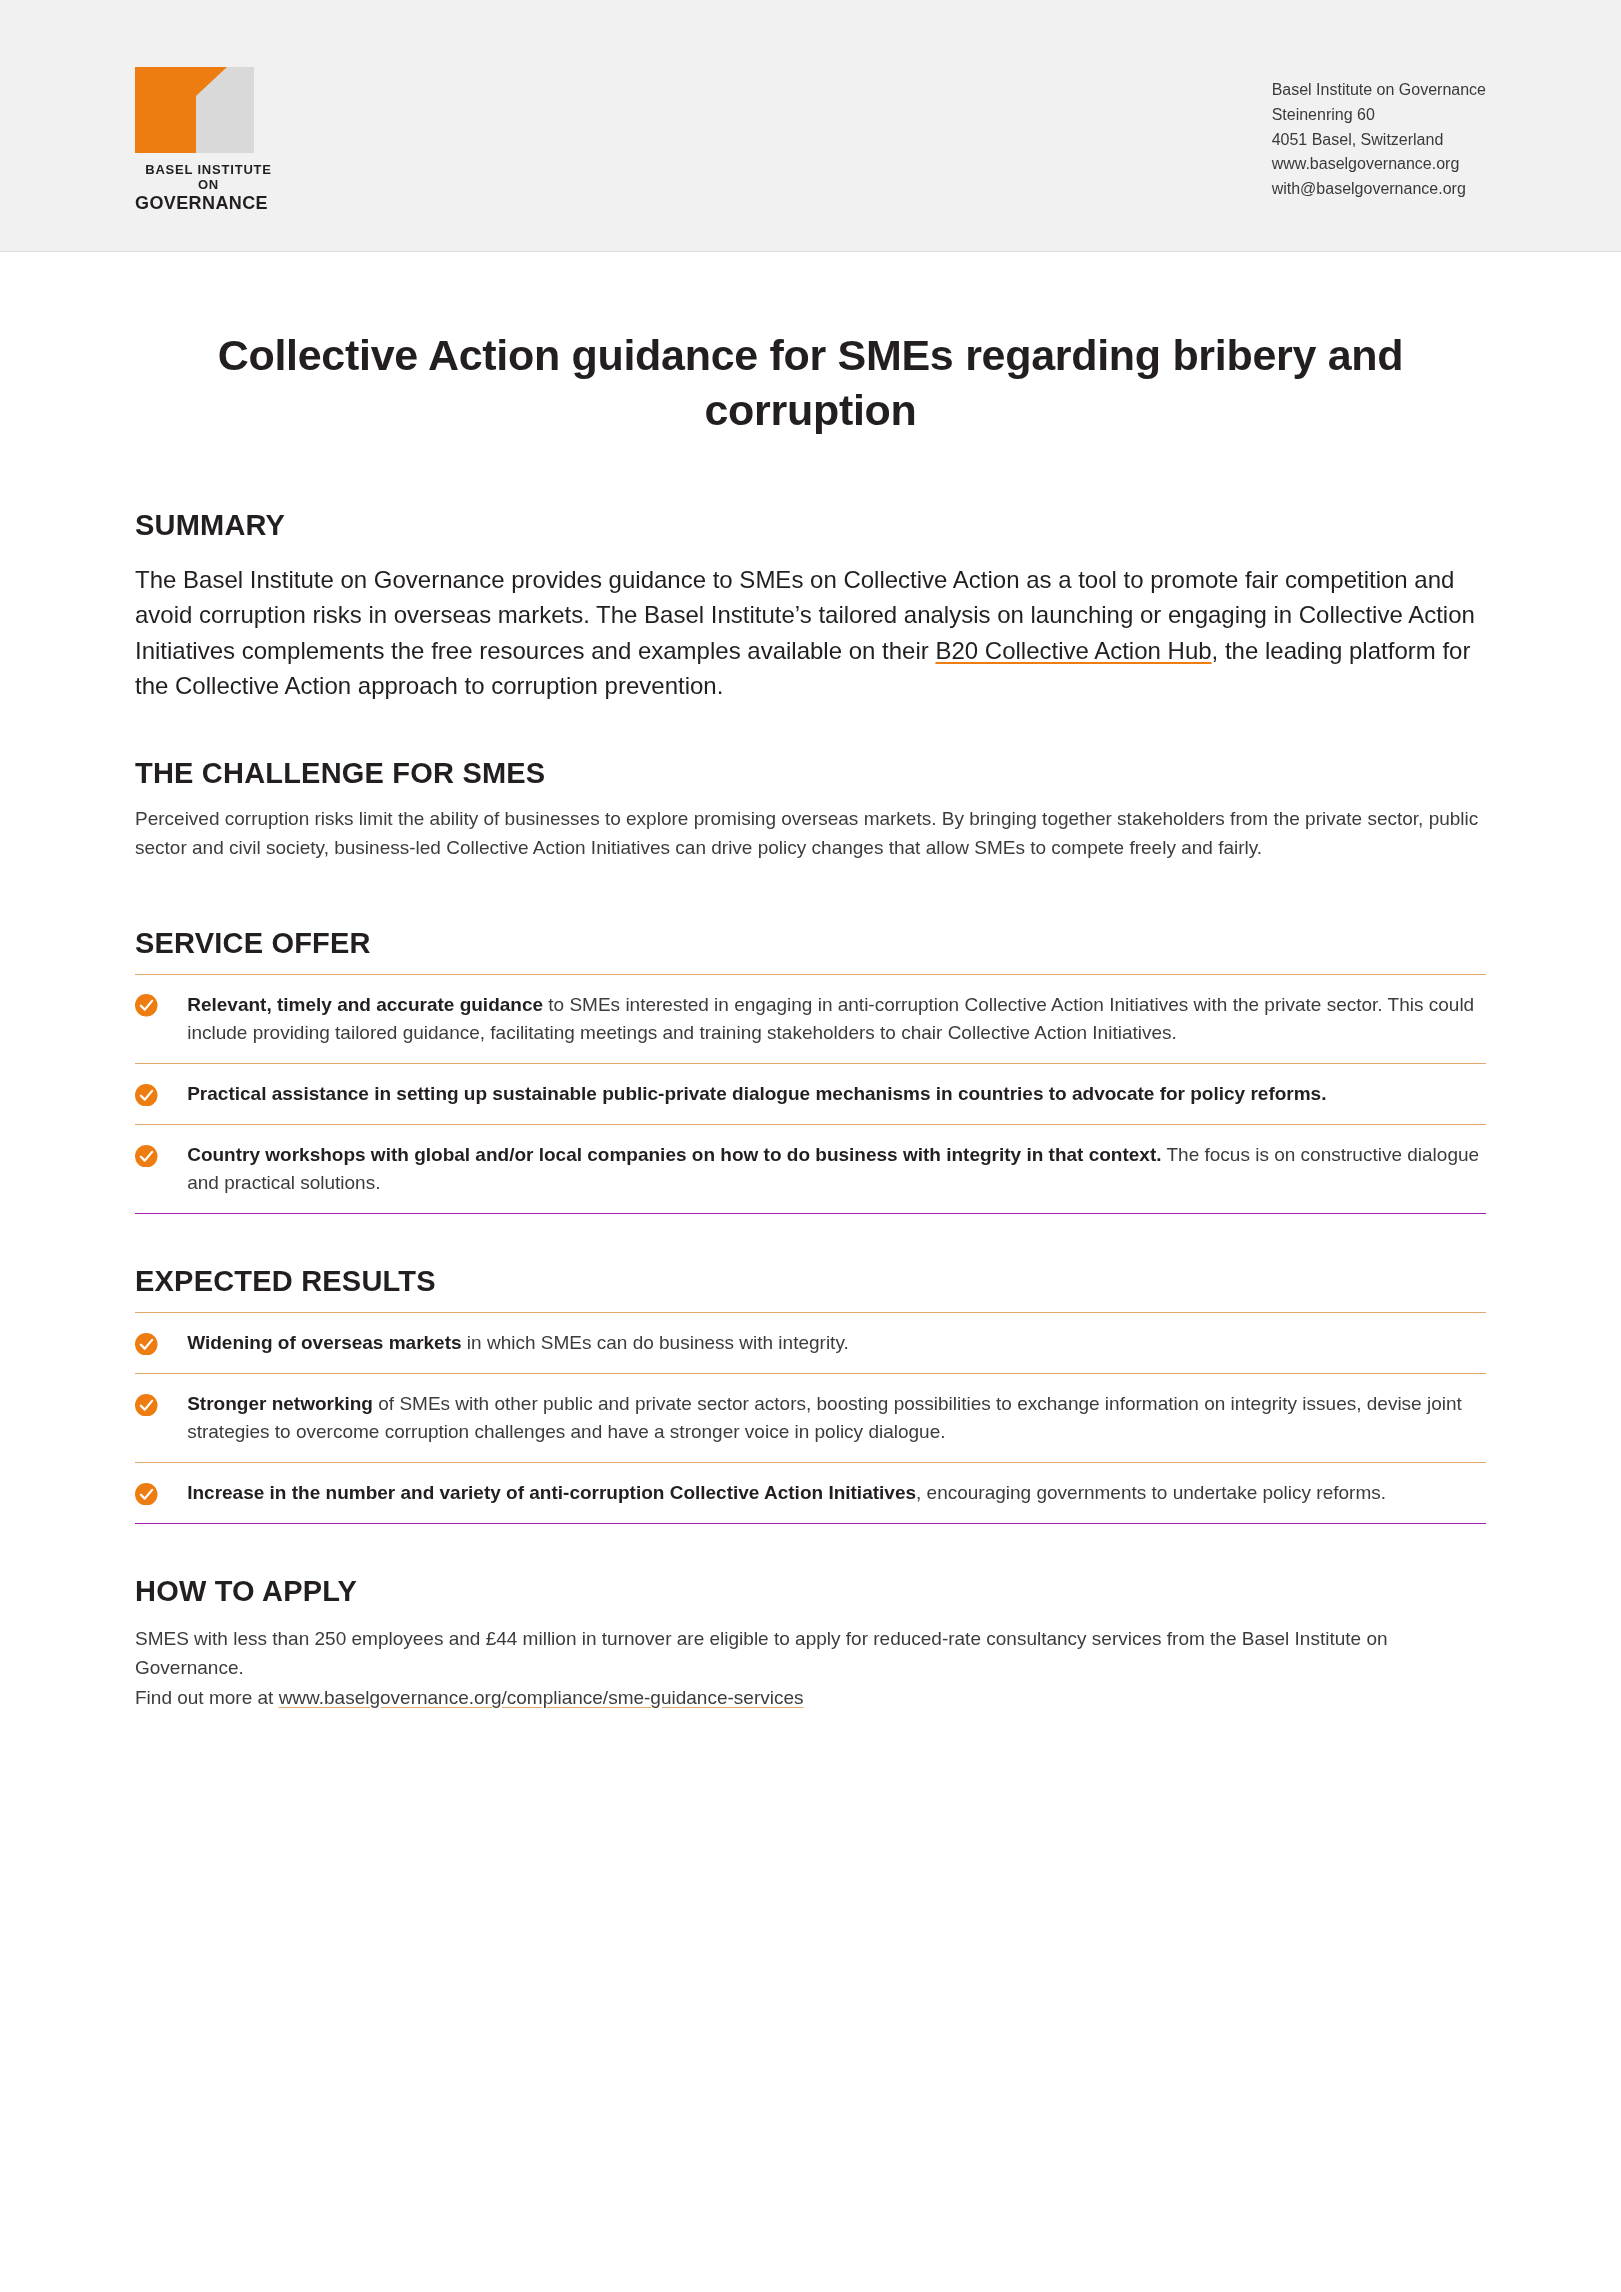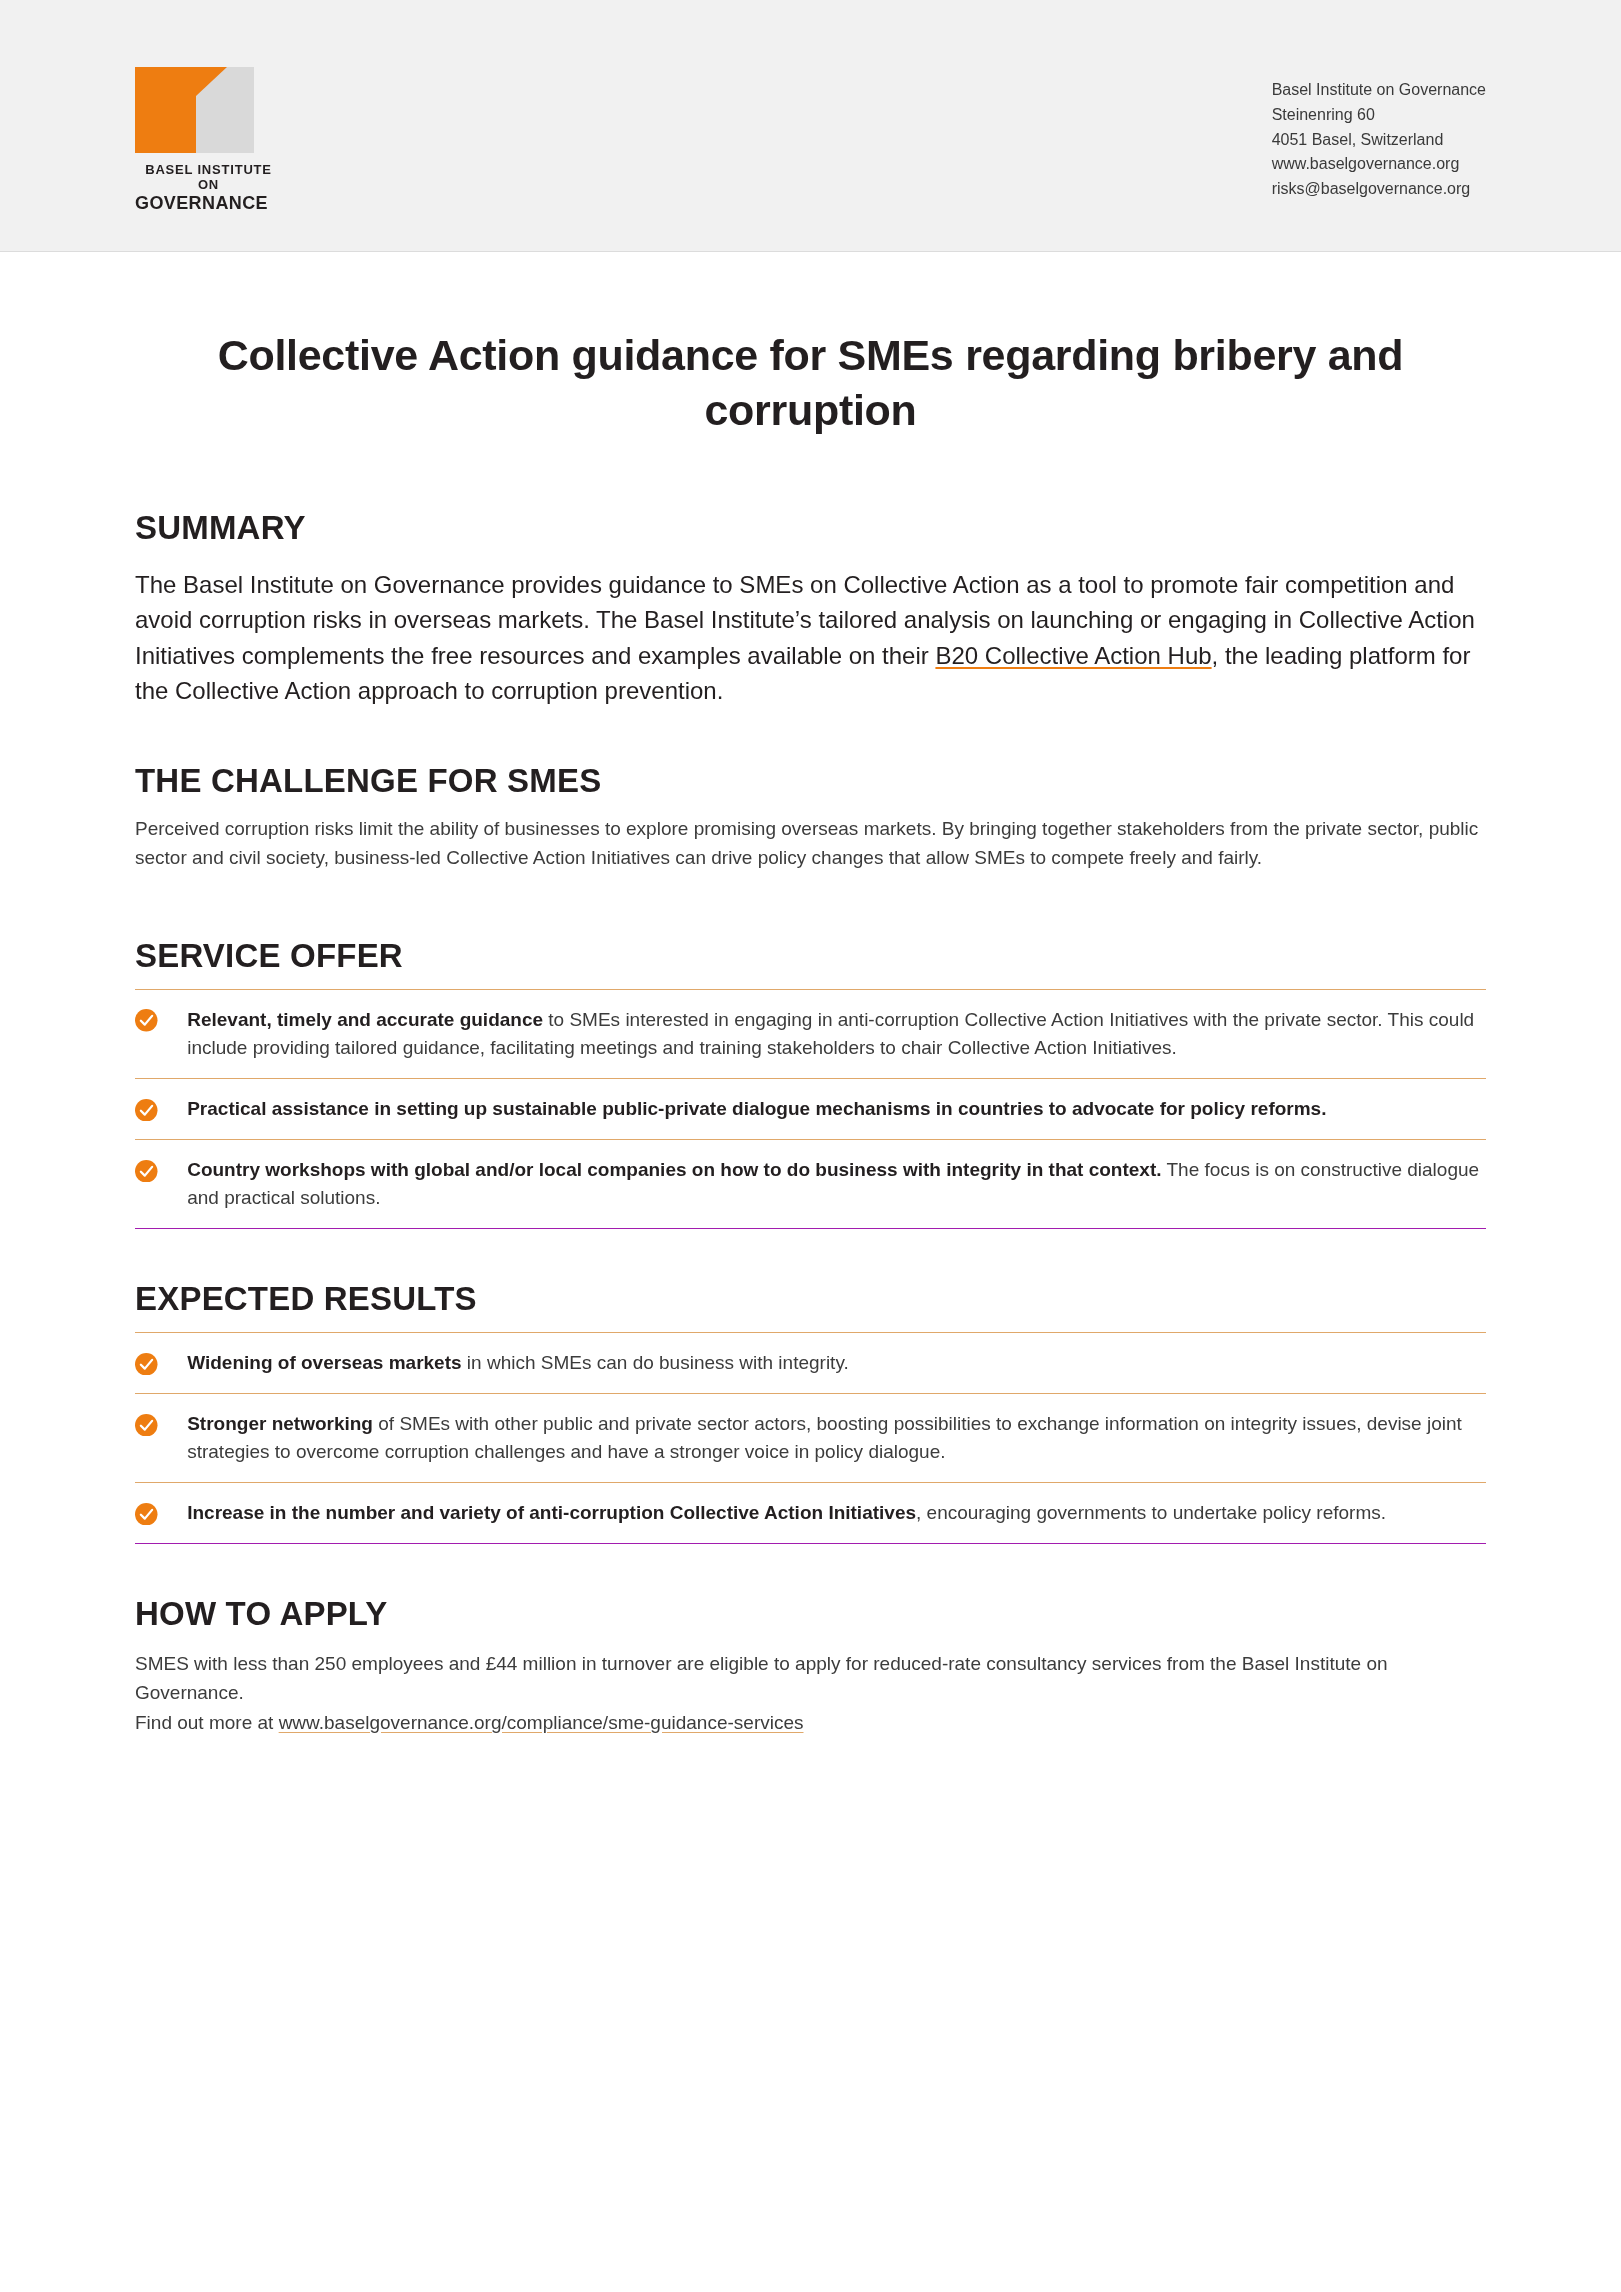--- a/index.html
+++ b/index.html
@@ -99,21 +99,21 @@
   h1.doc-title {
     font-size: 43px;
     font-weight: bold;
     text-align: center;
     line-height: 1.28;
     margin: 76px 0 0 0;
     letter-spacing: -0.3px;
     color: #231f20;
   }
   h2.section-title {
-    font-size: 33px;
+    font-size: 29px;
     font-weight: bold;
     letter-spacing: 0.2px;
     margin: 0;
     color: #231f20;
   }
   .summary-block {
     margin-top: 71px;
   }
   .summary-body {
     font-size: 24px;
@@ -207,21 +207,21 @@
       <div class="l1">BASEL INSTITUTE ON</div>
       <div class="l2">GOVERNANCE</div>
     </div>
   </div>
 
   <div class="contact-block">
     <div>Basel Institute on Governance</div>
     <div>Steinenring 60</div>
     <div>4051 Basel, Switzerland</div>
     <div>www.baselgovernance.org</div>
-    <div>risks@baselgovernance.org</div>
+    <div>with@baselgovernance.org</div>
   </div>
 
 </div>
 
 <div class="page">
 
   <h1 class="doc-title">Collective Action guidance for SMEs regarding bribery and corruption</h1>
 
   <div class="summary-block">
     <h2 class="section-title">SUMMARY</h2>

